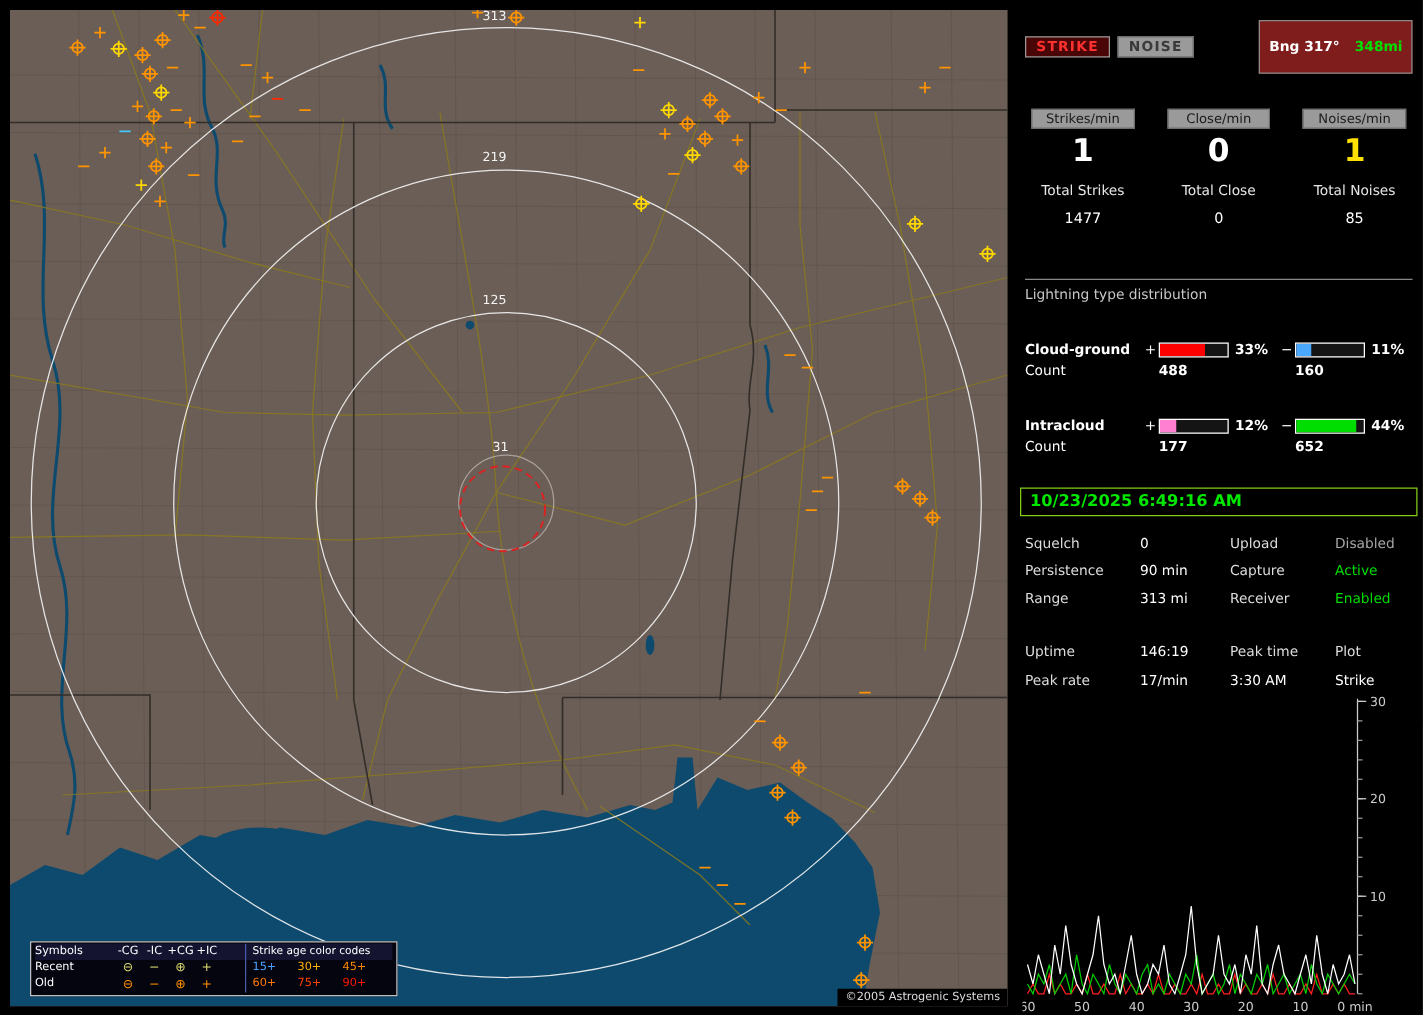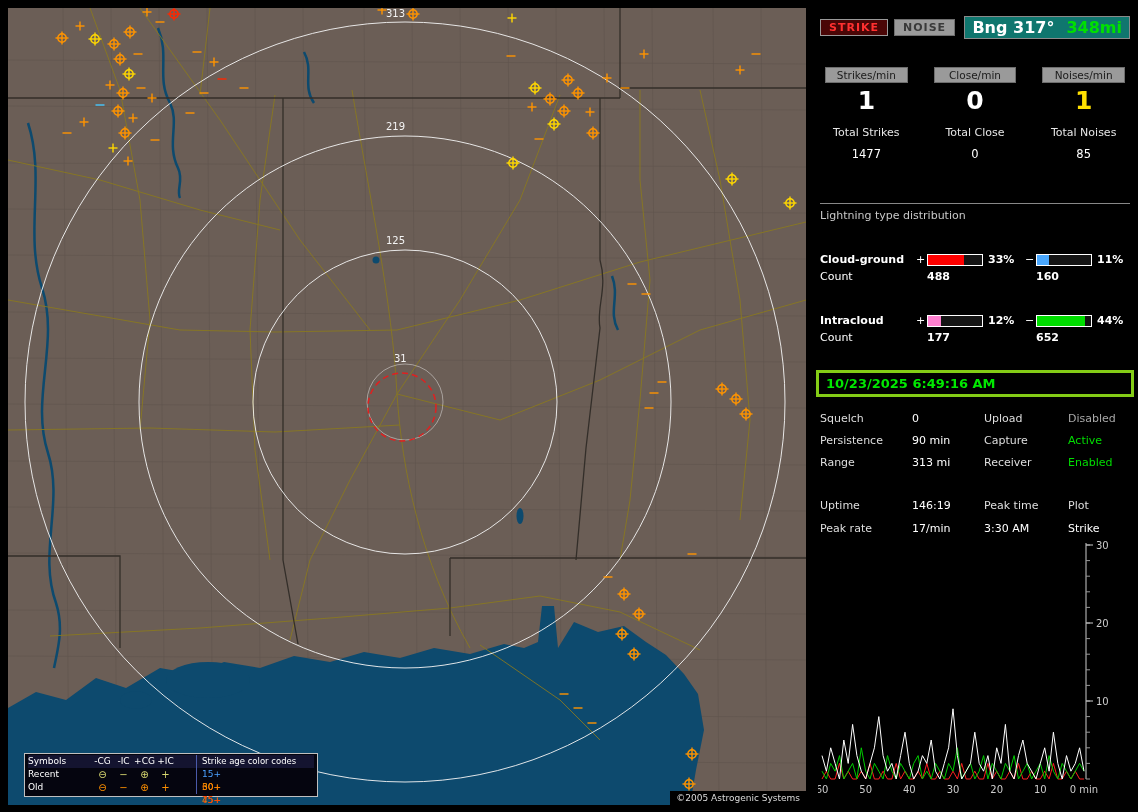--- a/index.html
+++ b/index.html
@@ -15,33 +15,33 @@
   
   .legend{position:absolute;left:16px;bottom:8px;background:#05050f;border:1px solid #c0c0c0;
     font-size:9px;color:#fff;padding:1px 3px 2px 3px;}
   .lg-row{display:flex;height:13px;line-height:13px;gap:20px;}
   .lg-c0{width:44px;}
   .lg-head{background:#141430;}
   .lg-symcols{display:flex;width:84px;}
   .lg-symcols span{width:21px;text-align:center;}
   .lg-syms{display:flex;width:84px;}
   .lg-syms span{width:21px;text-align:center;font-size:10px;}
-  .lg-ages{display:flex;width:112px;border-left:1px solid #4a5aaa;padding-left:5px;flex-direction:column;}
+  .lg-ages{display:flex;width:112px;border-left:1px solid #4a5aaa;padding-left:5px;}
   .lg-ages span{width:36px;}
   .lg-agetitle{width:112px;border-left:1px solid #4a5aaa;padding-left:5px;font-size:8.5px;}
 
   
   .panel{position:absolute;left:812px;top:0;width:326px;height:812px;font-size:11px;}
   .topbar{display:flex;align-items:center;margin:16px 8px 0 8px;gap:6px;}
   .btn-strike{background:#4a0606;border:1px solid #999;color:#ff3030;font-weight:bold;font-size:11px;
     padding:1px 8px;letter-spacing:1px;font-family:inherit;cursor:pointer;}
   .btn-noise{background:#9a9a9a;border:1px solid #6f6f6f;color:#3a3a3a;font-weight:bold;font-size:11px;
     padding:1px 8px;letter-spacing:1px;font-family:inherit;cursor:pointer;}
-  .bng-box{margin-left:auto;background:#0f766e;border:1px solid #8a8a8a;padding:1px 7px;display:flex;gap:12px;
-    font-weight:bold;font-size:16px;}
+  .bng-box{margin-left:auto;background:#7f1d1d;border:1px solid #8a8a8a;padding:14px 7px;display:flex;gap:12px;
+    font-weight:bold;font-size:11px;}
   .bng-val{color:#00e000;}
 
   .rates{display:grid;grid-template-columns:1fr 1fr 1fr;text-align:center;margin-top:28px;}
   .rate-btn{background:#9a9a9a;color:#1a1a1a;font-size:10.5px;padding:1px 0;margin:0 13px;border:1px solid #6e6e6e;}
   .rate-num{font-size:25px;font-weight:bold;margin-top:3px;}
   .total-lbl{color:#e6e6e6;margin-top:11px;}
   .total-val{margin-top:8px;font-size:11.5px;}
 
   .dist-section{margin:42px 8px 0 8px;border-top:1px solid #888;padding-top:5px;}
   .dist-title{color:#c8c8c8;}
@@ -49,21 +49,21 @@
   .dist-row{margin-top:31px;}
   .count-row{margin-top:4px;}
   .dist-label{font-weight:bold;}
   .sign{text-align:center;}
   .bar{height:10px;border:1px solid #fff;background:#141414;overflow:hidden;}
   .fill{display:block;height:100%;width:0;}
   .pct{font-weight:bold;padding-left:5px;}
   .c1{grid-column:3;font-weight:bold;}
   .c2{grid-column:6;font-weight:bold;}
 
-  .datetime-box{margin:26px 4px 0 4px;border:3px solid #84cc16;padding:3px 7px;color:#00e800;
+  .datetime-box{margin:26px 4px 0 4px;border:1px solid #84cc16;padding:3px 7px;color:#00e800;
     font-weight:bold;font-size:13px;}
 
   .status-grid{display:grid;grid-template-columns:92px 72px 84px 70px;margin:15px 8px 0 8px;row-gap:9px;}
   .lbl{color:#dedede;}
   .val{color:#fff;}
 
   .stats-grid{display:grid;grid-template-columns:92px 72px 84px 70px;margin:30px 8px 0 8px;row-gap:10px;}
 
   .trend-row{margin:20px 8px 0 8px;display:grid;grid-template-columns:92px auto;}
   #trend-svg{display:block;margin:6px 0 0 6px;}

